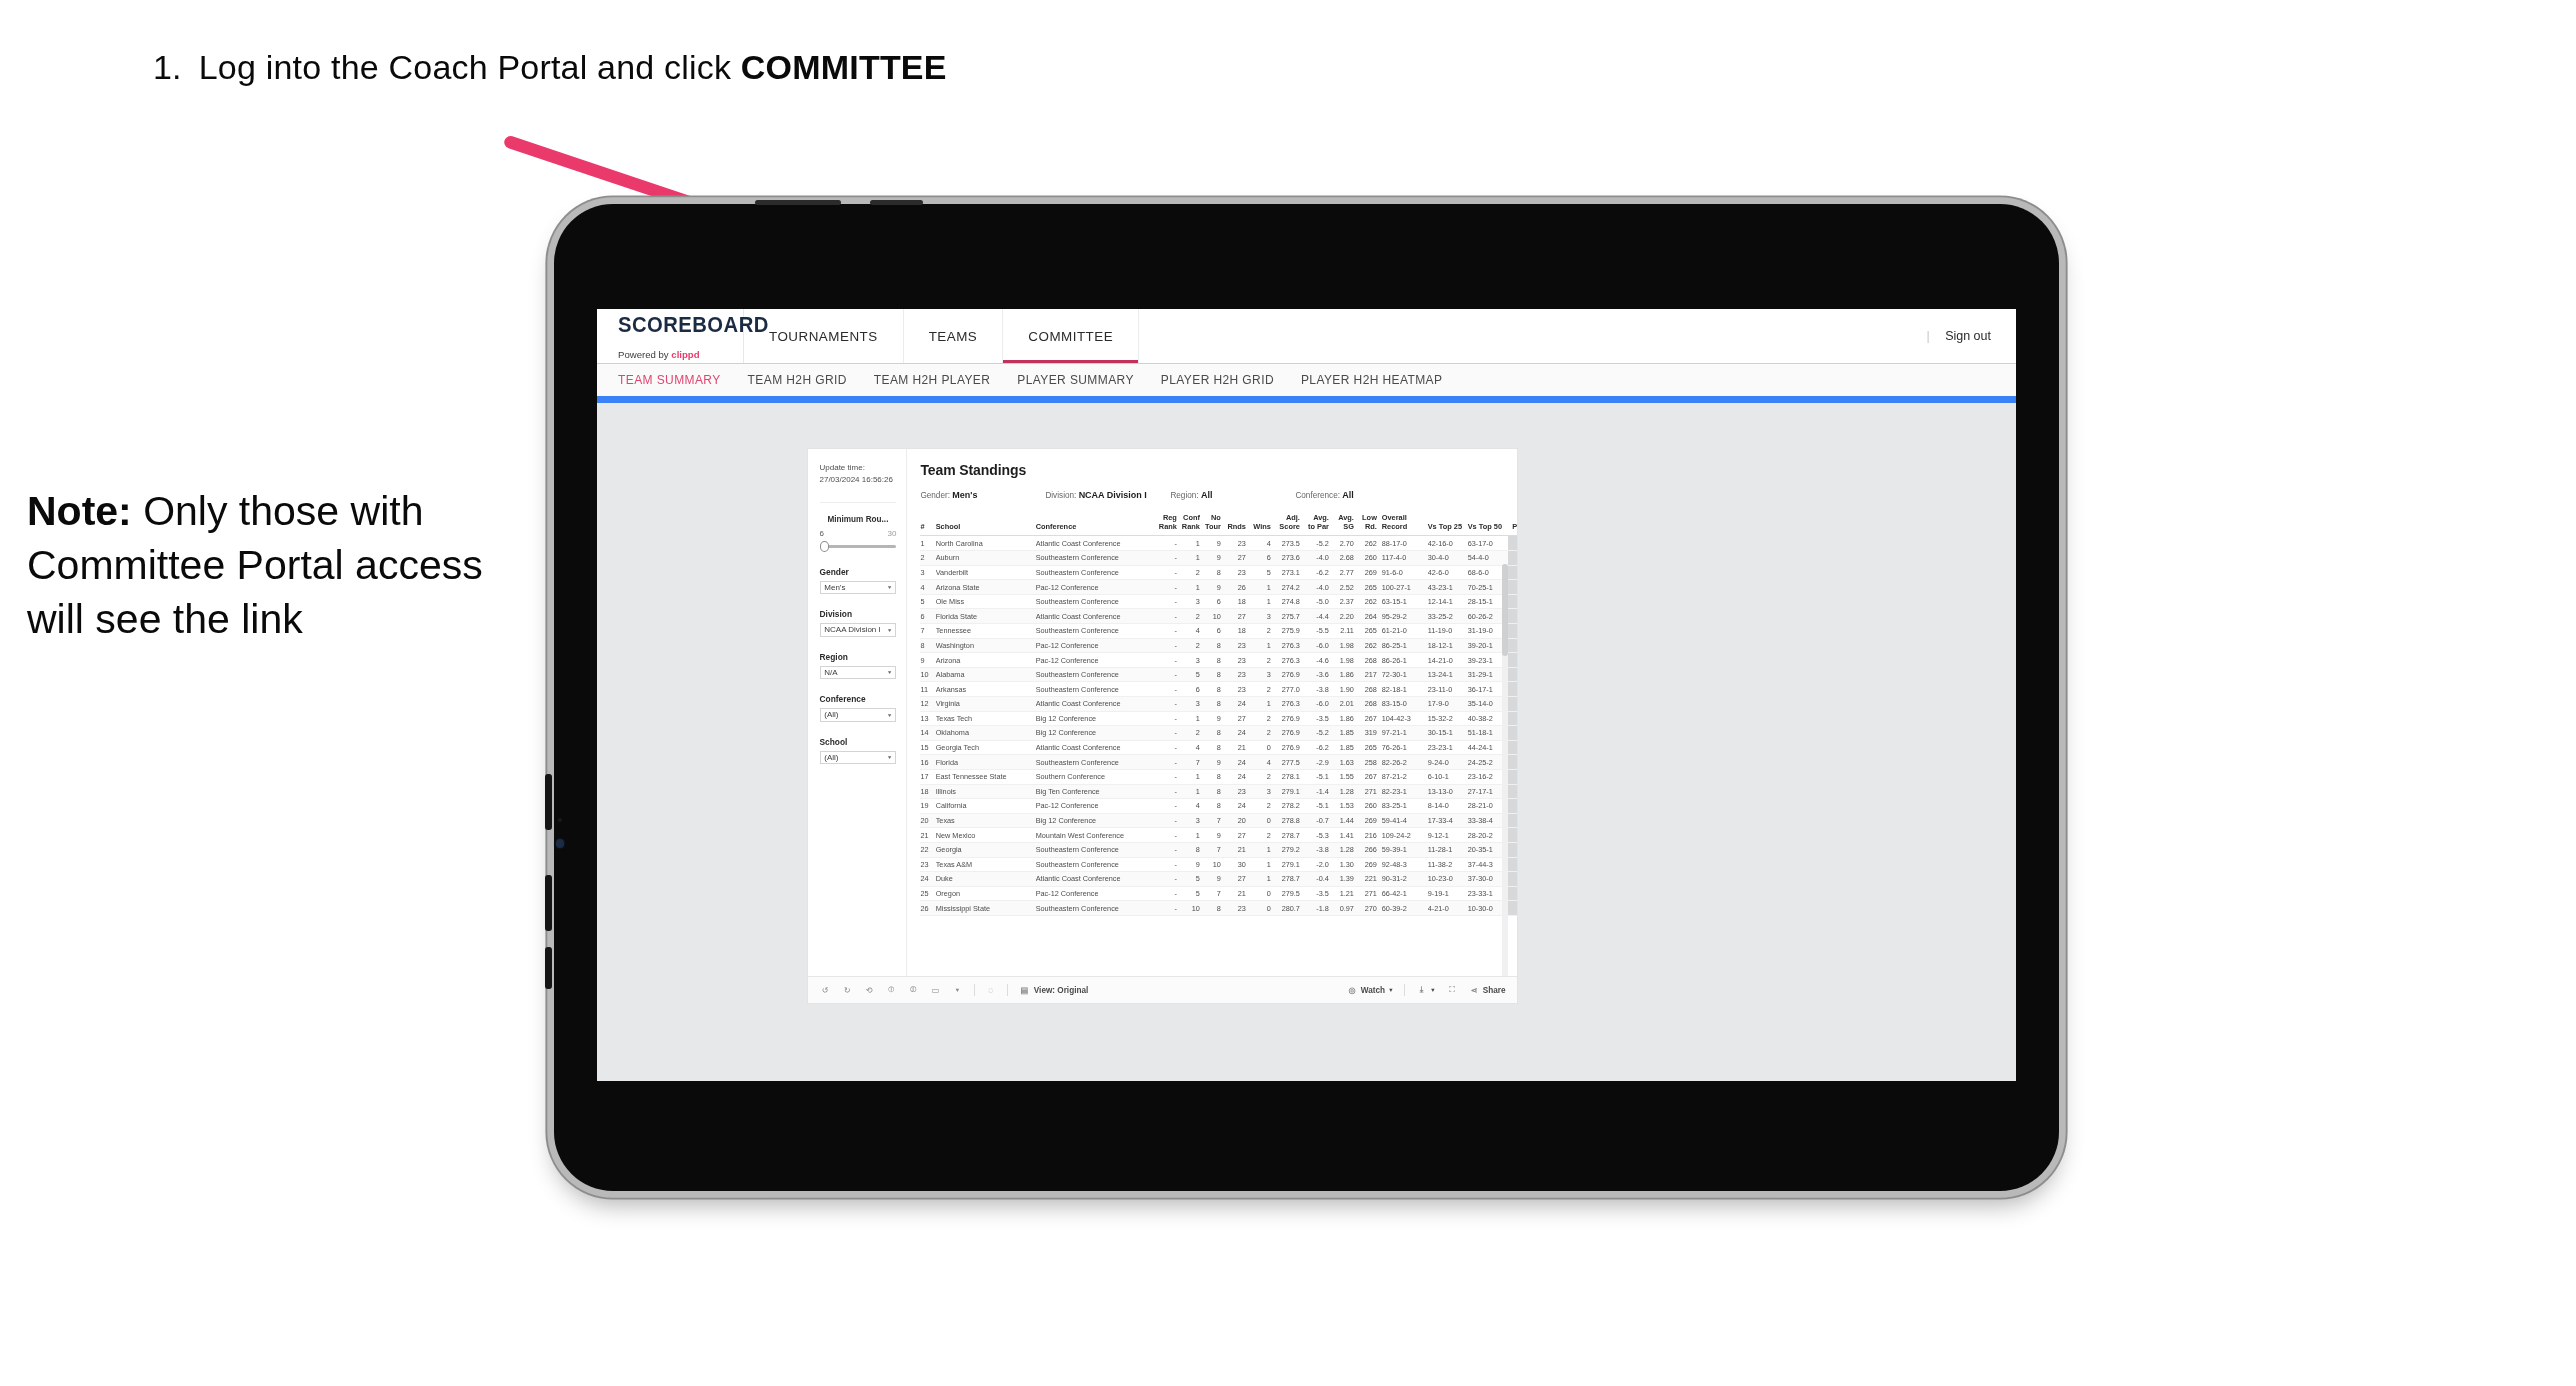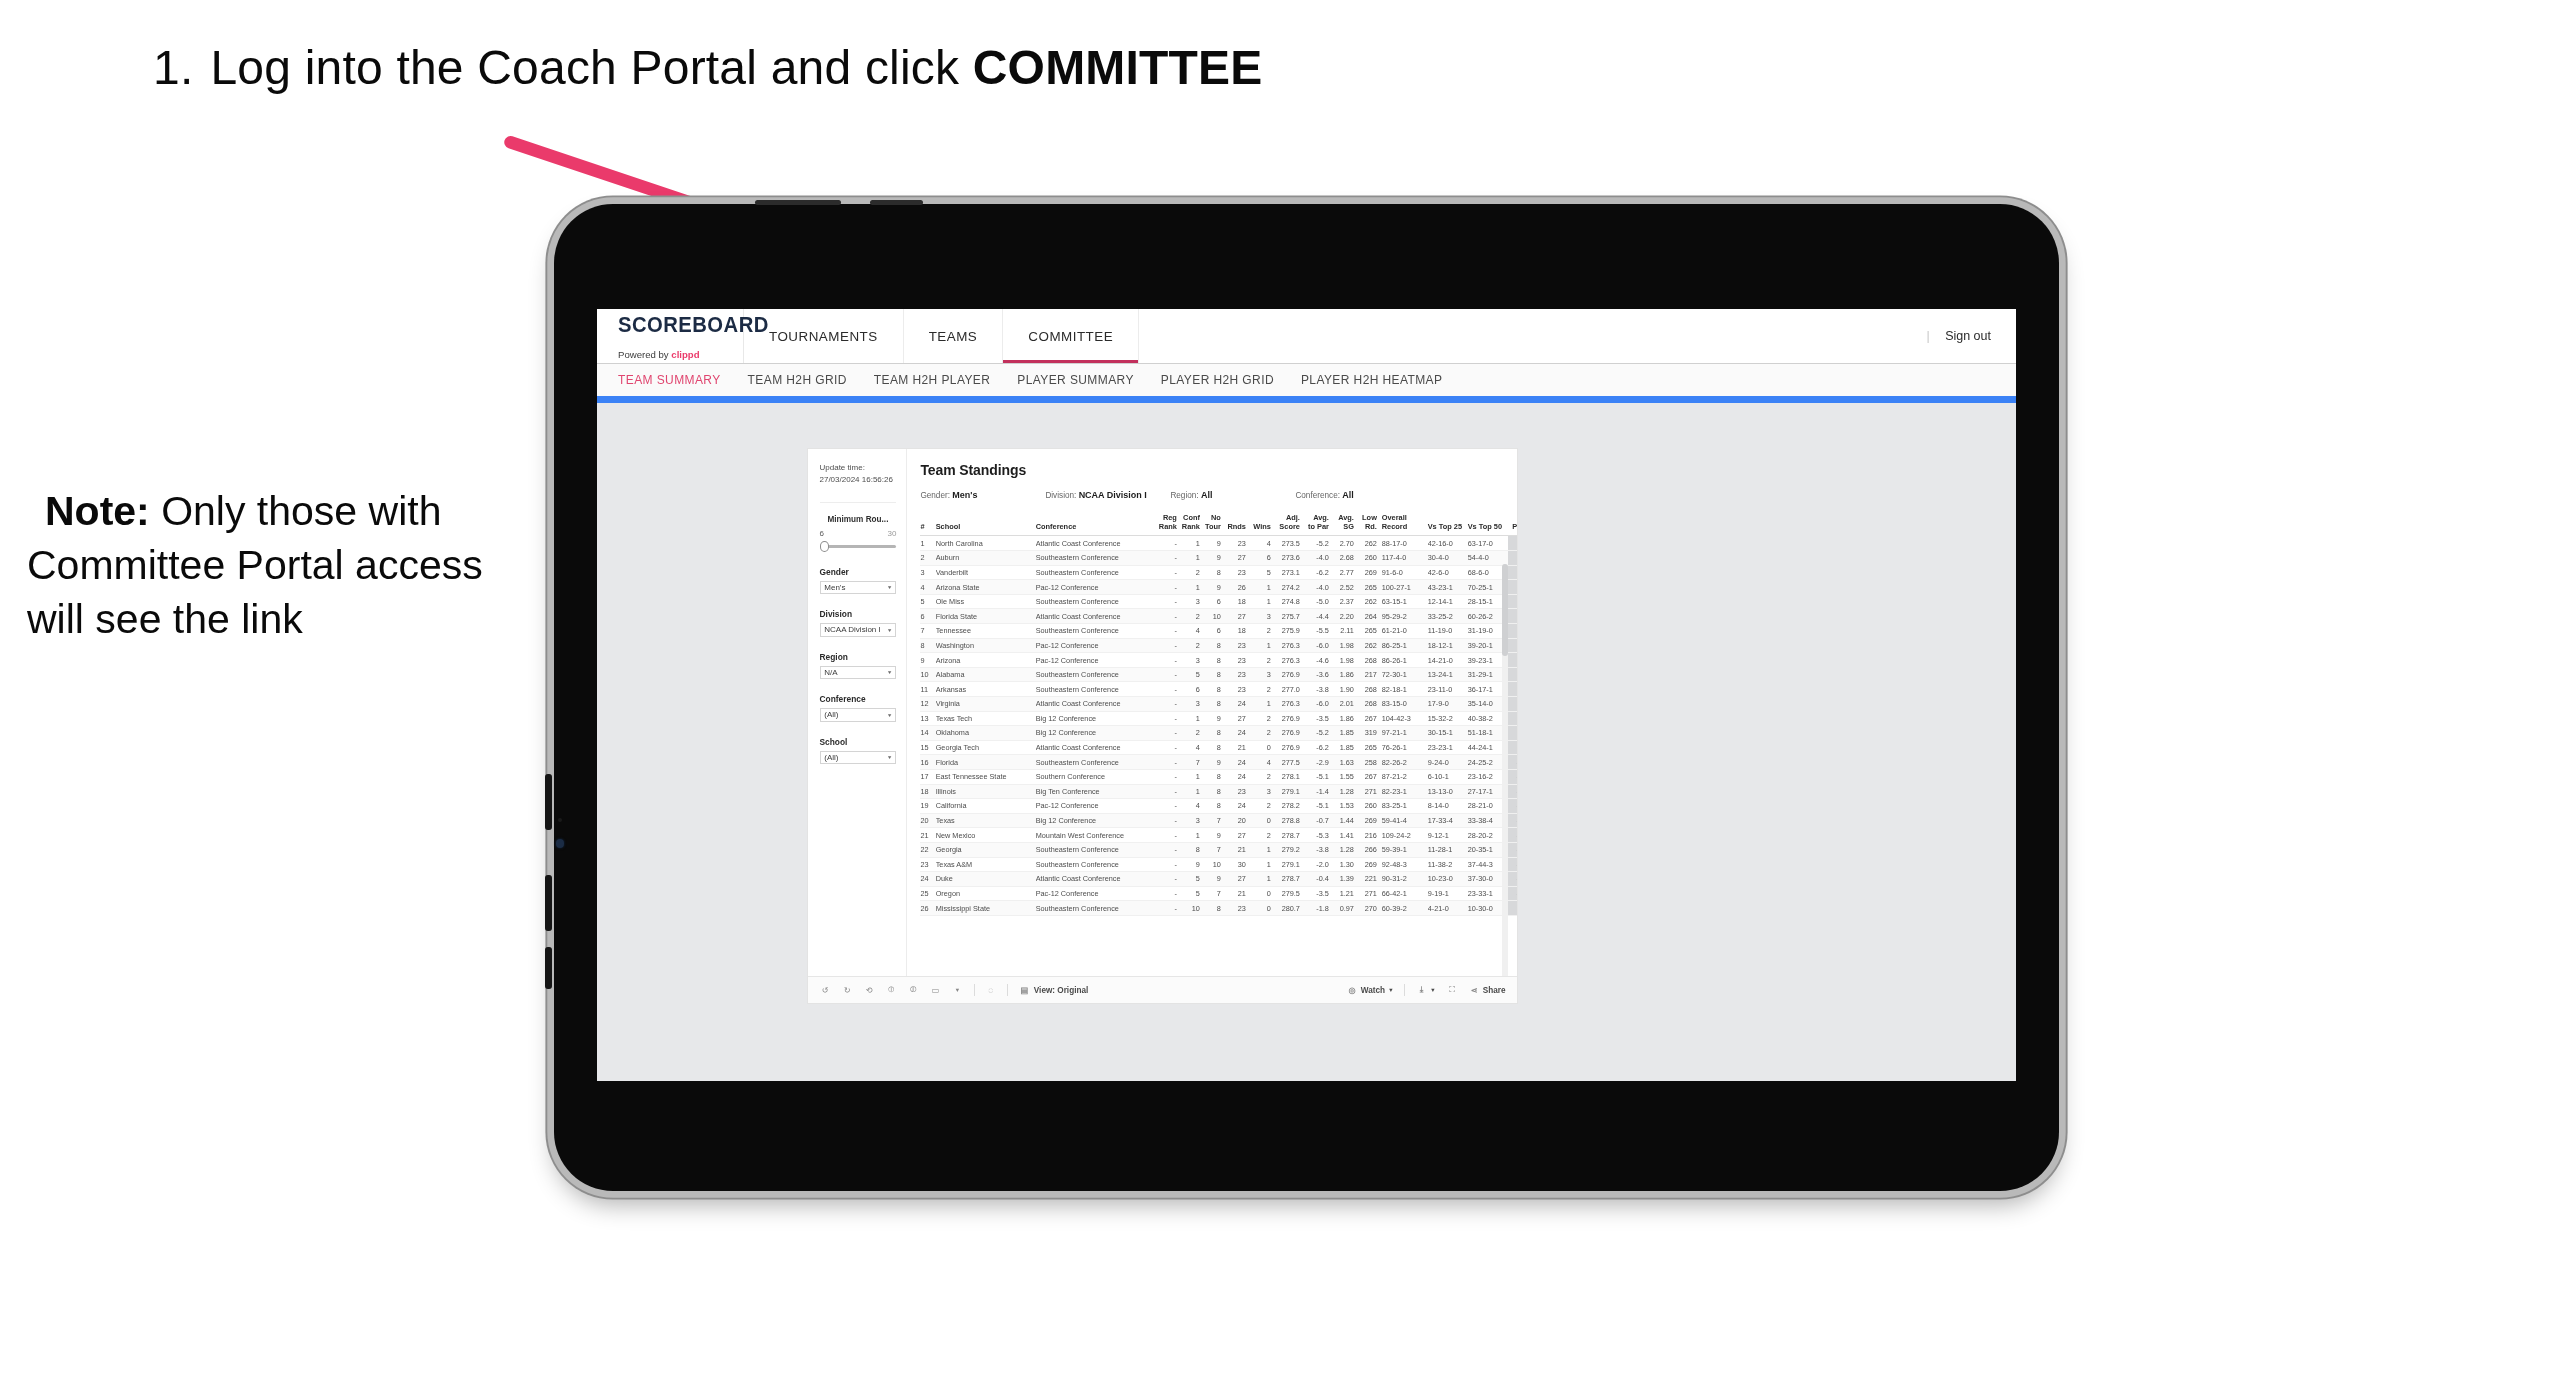--- a/index.html
+++ b/index.html
@@ -6,32 +6,32 @@
   html, body {
     width: 2576px; height: 1386px;
     background: #ffffff;
     font-family: "Liberation Sans", sans-serif;
     overflow: hidden;
   }
   #stage { position: relative; width: 2576px; height: 1386px; background:#fff; }
 
   
   .step-line {
-    position: absolute; left: 153px; top: 40px;
-    font-size: 48px; color:#0a0a0a; white-space: nowrap;
+    position: absolute; left: 153px; top: 48px;
+    font-size: 34px; color:#0a0a0a; white-space: nowrap;
     letter-spacing: 0.2px;
   }
   .step-line .num { margin-right: 17px; }
   .step-line b { font-weight: 700; }
 
   .note-block {
     position: absolute; left: 27px; top: 484px;
     width: 508px; font-size: 41px; line-height: 1.32; color:#0a0a0a;
   }
-  .note-block b { font-weight: 700; margin-left: 18px; }
+  .note-block b { font-weight: 700; }
 
   
   .arrow-svg { position:absolute; left:499px; top:125px; width:594px; height:230px; }
 
   
   #tablet {
     position:absolute; left:554px; top:204px;
     width:1505px; height:987px;
     background:#0a0a0a;
     border-radius:59px;

